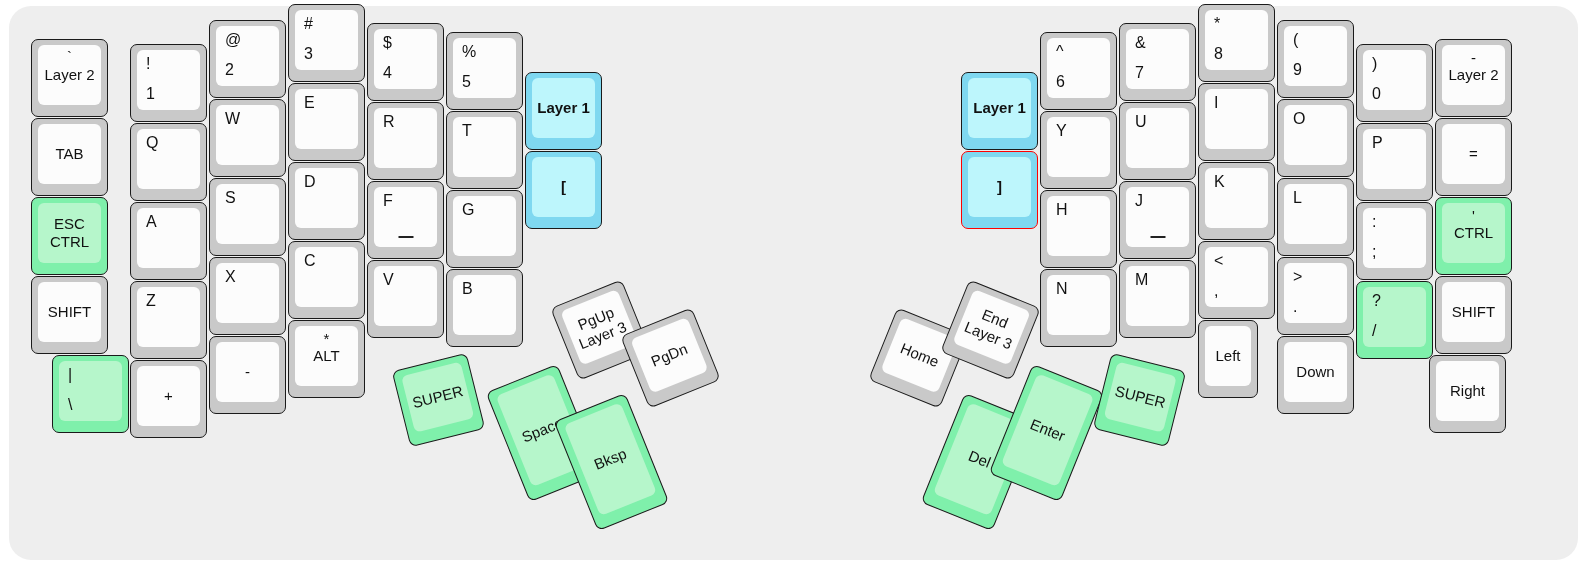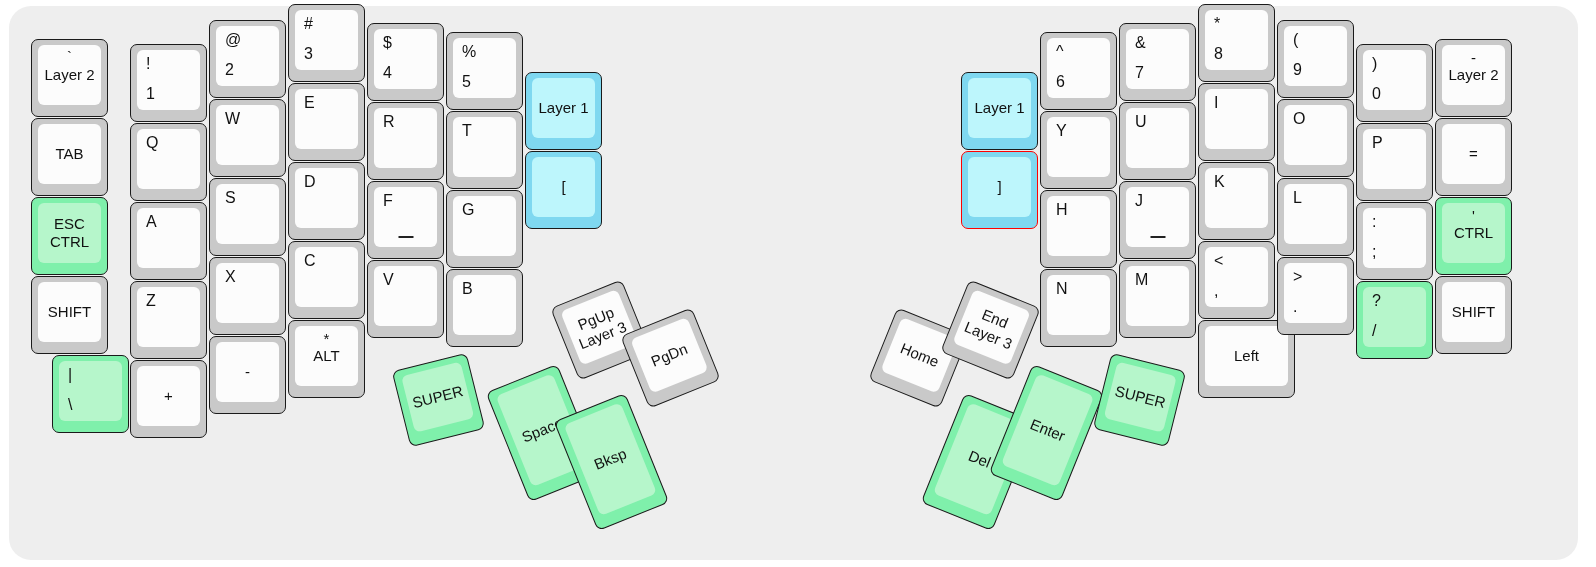--- a/index.html
+++ b/index.html
@@ -15,21 +15,21 @@
        border:1.6px solid #1a1a1a;border-radius:7px;
        background:#c9c9c9;}
   .key .cap{position:absolute;left:6px;right:6px;top:5px;bottom:11px;
             box-sizing:border-box;border-radius:6px;background:#fcfcfc;
             display:flex;flex-direction:column;align-items:center;
             justify-content:center;overflow:hidden;}
 
   .key.green{background:#7ff0ab;}
   .key.green .cap{background:#b6f6cb;}
   .key.blue{background:#7fd8f0;}
-  .key.blue .cap{background:#bdf6fc;}
+  .key.blue .cap{background:#bdf6fc;font-weight:bold;}
   .key.sel{border-color:#ff0000;}
 
   .lbl{font-size:15px;color:#111;line-height:1.18;white-space:nowrap;}
   .tl{position:absolute;left:9px;top:6px;font-size:16px;color:#111;line-height:1;}
   .bl2{position:absolute;left:9px;top:36px;font-size:16px;color:#111;line-height:1;}
   .ctr{position:absolute;left:0;right:0;top:50%;transform:translateY(-50%);
        text-align:center;font-size:15px;color:#111;line-height:1.2;}
   .tc{position:absolute;left:0;right:0;top:5px;text-align:center;
       font-size:15px;color:#111;line-height:1;}
   .home{position:absolute;left:50%;bottom:9px;width:15px;height:1.8px;
@@ -298,21 +298,21 @@
       <div class="cap">
         <div class="tl">K</div>
       </div>
     </div>
     <div class="key" style="left: 1189px; top: 235px; width: 77px; height: 78px;">
       <div class="cap">
         <div class="tl">&lt;</div>
         <div class="bl2">,</div>
       </div>
     </div>
-    <div class="key" style="left: 1189px; top: 314px; width: 97px; height: 78px;">
+    <div class="key" style="left: 1189px; top: 314px; width: 60px; height: 78px;">
       <div class="cap">
         <div class="ctr">Left</div>
       </div>
     </div>
     <div class="key" style="left: 1268px; top: 14px; width: 77px; height: 78px;">
       <div class="cap">
         <div class="tl">(</div>
         <div class="bl2">9</div>
       </div>
     </div>
@@ -325,20 +325,25 @@
       <div class="cap">
         <div class="tl">L</div>
       </div>
     </div>
     <div class="key" style="left: 1268px; top: 251px; width: 77px; height: 78px;">
       <div class="cap">
         <div class="tl">&gt;</div>
         <div class="bl2">.</div>
       </div>
     </div>
+    <div class="key" style="left: 1268px; top: 330px; width: 77px; height: 78px;">
+      <div class="cap">
+        <div class="ctr">Down</div>
+      </div>
+    </div>
     <div class="key" style="left: 1347px; top: 38px; width: 77px; height: 78px;">
       <div class="cap">
         <div class="tl">)</div>
         <div class="bl2">0</div>
       </div>
     </div>
     <div class="key" style="left: 1347px; top: 117px; width: 77px; height: 78px;">
       <div class="cap">
         <div class="tl">P</div>
       </div>
@@ -370,20 +375,25 @@
       <div class="cap">
         <div class="tc">'</div>
         <div class="ctr">CTRL</div>
       </div>
     </div>
     <div class="key" style="left: 1426px; top: 270px; width: 77px; height: 78px;">
       <div class="cap">
         <div class="ctr">SHIFT</div>
       </div>
     </div>
+    <div class="key" style="left: 1420px; top: 349px; width: 77px; height: 78px;">
+      <div class="cap">
+        <div class="ctr">Right</div>
+      </div>
+    </div>
     <div class="key thumb" style="left: 870.5px; top: 313px; width: 77px; height: 78px; transform: rotate(22deg);">
       <div class="cap">
         <div class="ctr">Home</div>
       </div>
     </div>
     <div class="key thumb" style="left: 942.5px; top: 285px; width: 77px; height: 78px; transform: rotate(22deg);">
       <div class="cap">
         <div class="lbl">End</div>
         <div class="lbl">Layer 3</div>
       </div>

